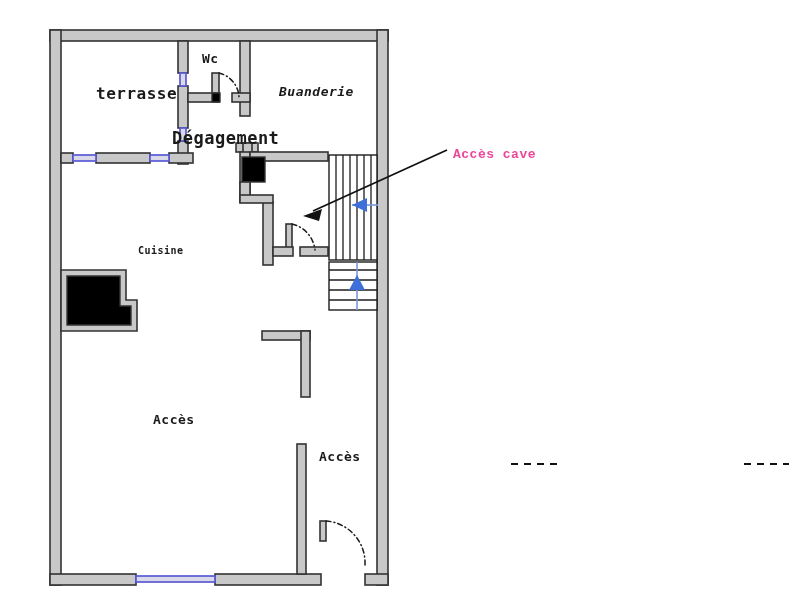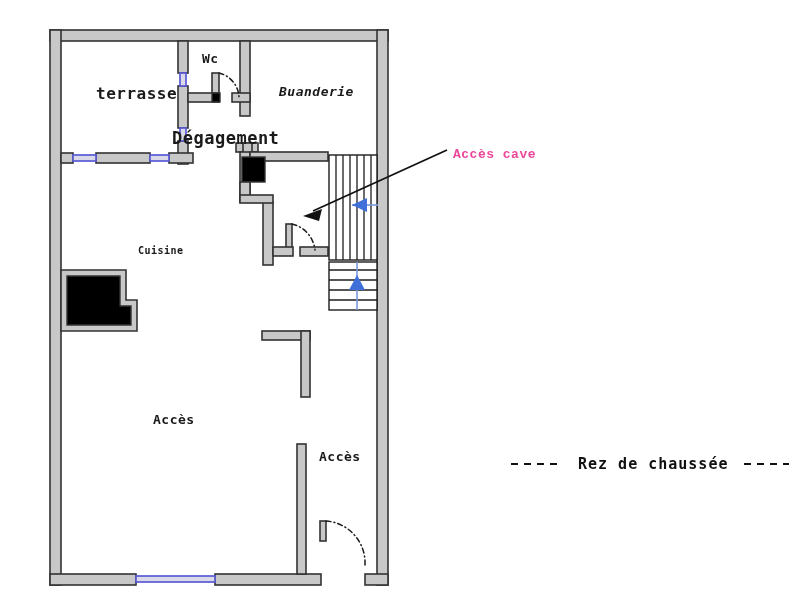--- a/index.html
+++ b/index.html
@@ -205,15 +205,14 @@
   <div class="room-label" style="left:172px; top:128px; font-size:17px;">Dégagement</div>
 
   <div class="room-label" style="left:138px; top:219px; font-size:10px;margin-top:26px;">Cuisine</div>
 
   <div class="room-label" style="left:153px; top:412px; font-size:13px;">Accès</div>
 
   <div class="room-label" style="left:319px; top:449px; font-size:13px;">Accès</div>
 
   <div class="annot-label" style="left:453px; top:147px; font-size:13px;">Accès cave</div>
 
-  <div class="legend-label" style="left:578px; top:455px;">Rez de chaussée</div>
 
 </div>
 
 </body></html>

